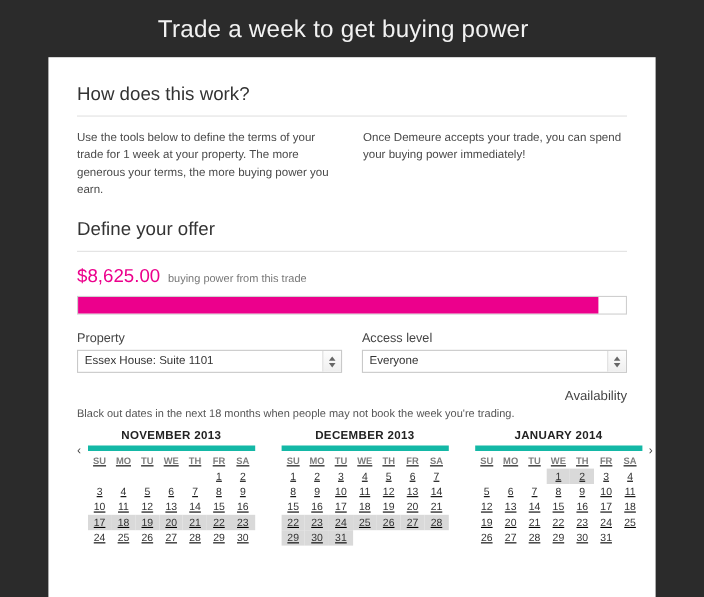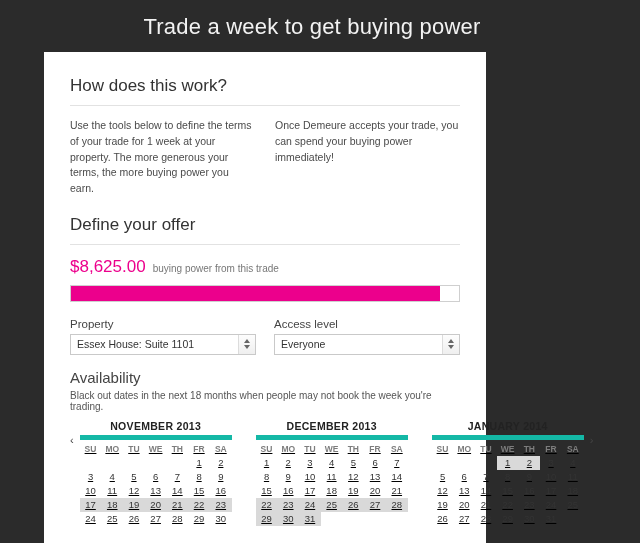--- a/index.html
+++ b/index.html
@@ -15,21 +15,21 @@
     color: #f2f2f2;
     font-weight: 300;
     font-size: 22px;
     letter-spacing: 0.2px;
     padding: 14px 16px 16px 0;
     margin: 0;
   }
   .card {
     position: absolute;
     left: 44px; top: 52px;
-    width: 442px; height: 491px;
+    width: 552px; height: 491px;
     background: #ffffff;
     padding: 24px 26px 0 26px;
   }
   h2.section {
     font-size: 17px;
     font-weight: 400;
     color: #333;
     margin: 0 0 12px 0;
     padding-bottom: 9px;
     border-bottom: 1px solid #e2e2e2;
@@ -116,23 +116,24 @@
     border-right: 3px solid transparent;
     border-bottom: 4px solid #666;
   }
   .tri-down {
     width: 0; height: 0;
     border-left: 3px solid transparent;
     border-right: 3px solid transparent;
     border-top: 4px solid #666;
   }
   .avail-title {
-    font-size: 15px;
+    font-size: 12px;
     color: #444;
     margin: 14px 0 4px 0;
+    text-align: right;
   }
   .avail-note {
     font-size: 10px;
     color: #555;
     margin: 0 0 8px 0;
   }
   .cal-wrap {
     display: flex;
     align-items: flex-start;
     gap: 6px;

